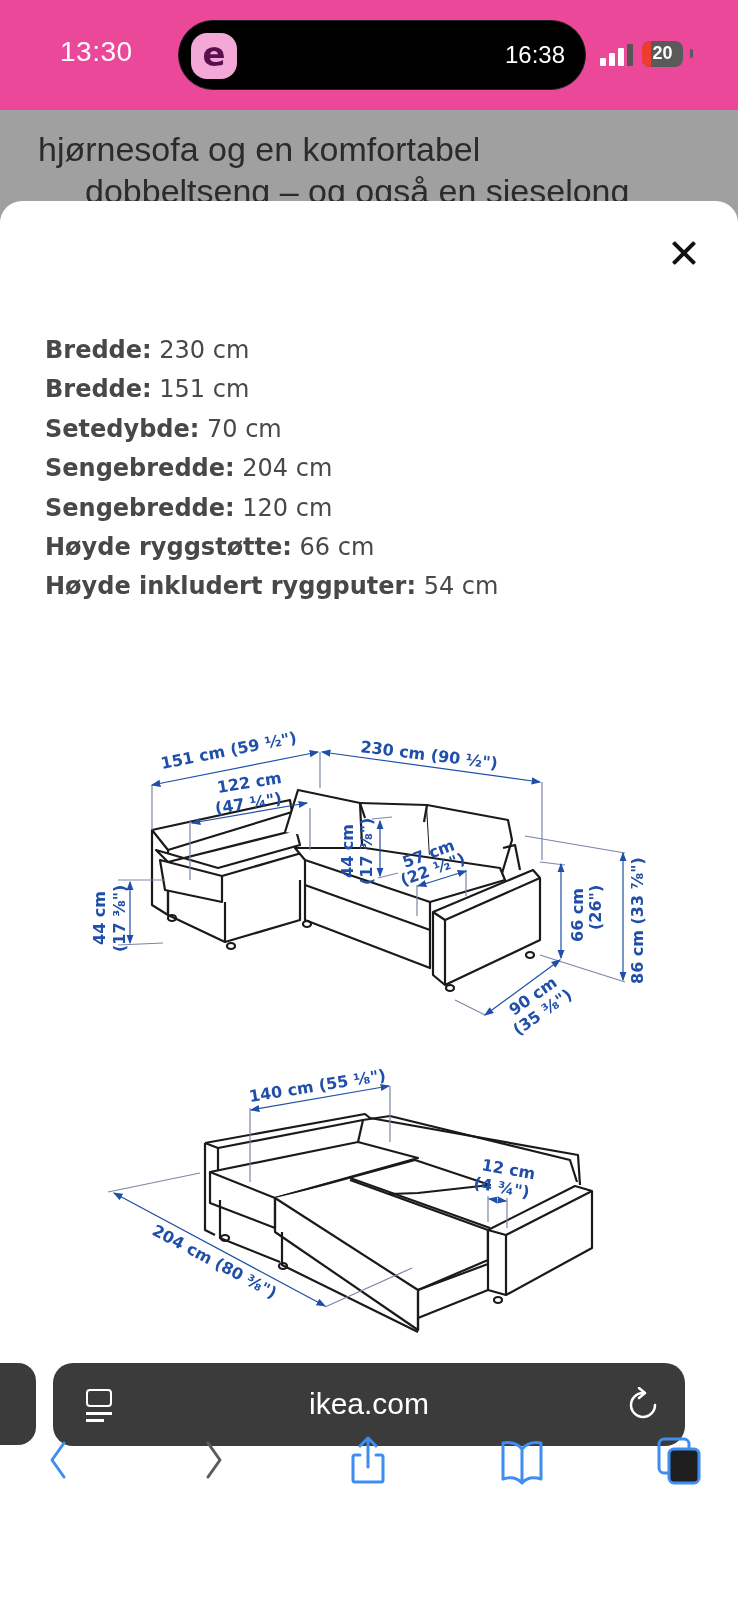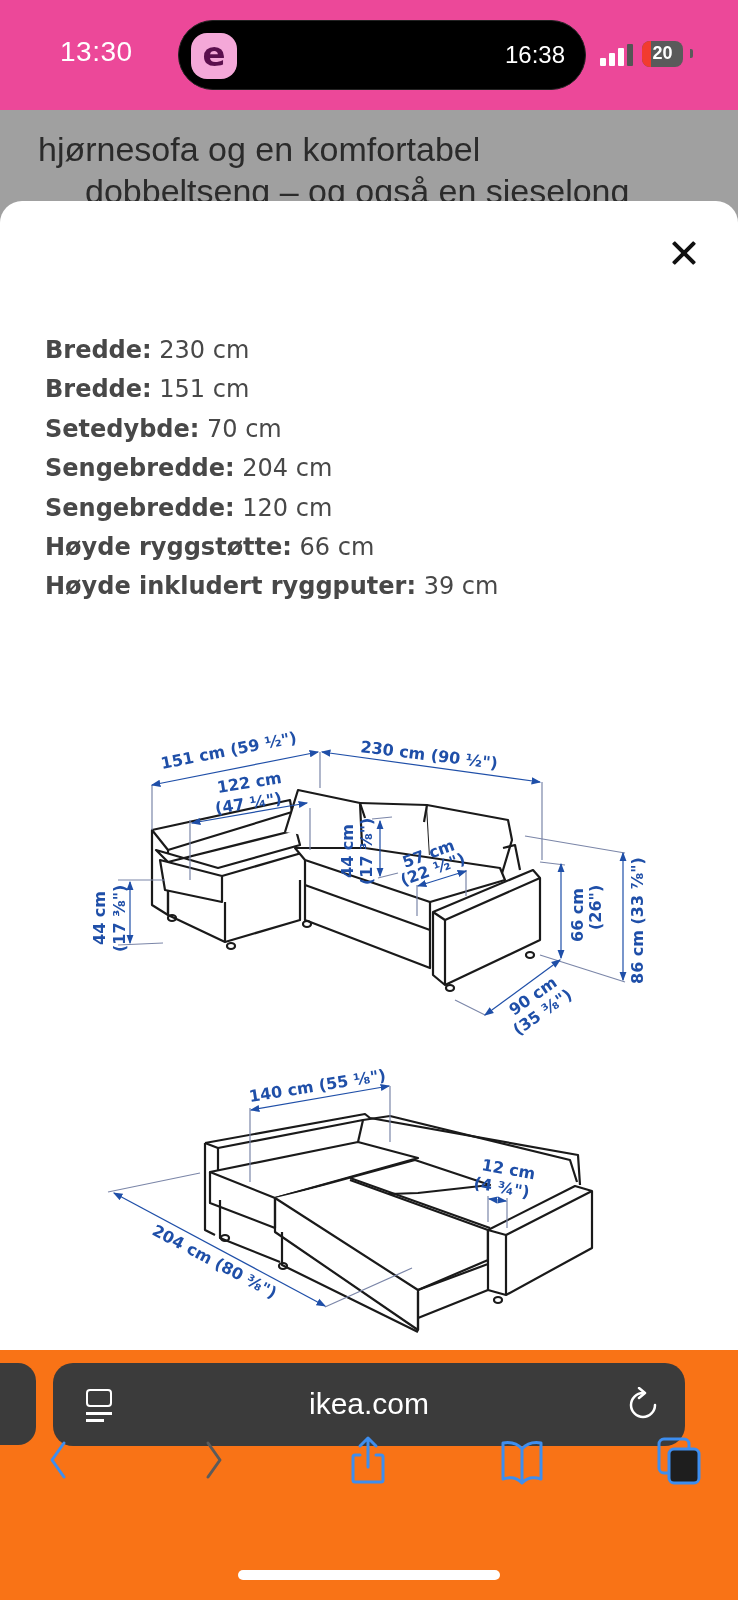--- a/index.html
+++ b/index.html
@@ -33,21 +33,21 @@
     .specs { position: absolute; left: 45px; top: 130px; }
     .spec-row { height: 39.4px; font-size: 24px; color: #484848; font-family: "DejaVu Sans", sans-serif; white-space: nowrap; line-height: 39px; }
     .spec-row .k { font-weight: bold; color: #484848; }
     .spec-row .v { font-weight: normal; }
 
     .diagram { position: absolute; left: 0; top: 480px; width: 738px; height: 680px; }
     .diagram svg { position: absolute; left: 0; top: 0; }
     .dim-label { font-family: "DejaVu Sans", sans-serif; font-weight: bold; fill: #1f4fa8; font-size: 16px; }
 
     
-    .browser-bar { position: absolute; left: 0; top: 1350px; width: 738px; height: 250px; background: #f97316; }
+    .browser-bar { position: absolute; left: 0; top: 1350px; width: 738px; height: 250px; background: #ffffff; }
     .tab-peek { position: absolute; left: -20px; top: 13px; width: 56px; height: 82px; background: #3b3b3b; border-radius: 18px; }
     .url-bar { position: absolute; left: 53px; top: 13px; width: 632px; height: 83px; background: #3b3b3b; border-radius: 20px; }
     .url-text { position: absolute; left: 0; right: 0; top: 24px; text-align: center; color: #fff; font-size: 30px; font-family: "Liberation Sans", sans-serif; }
     .reader-icon { position: absolute; left: 33px; top: 26px; width: 28px; height: 34px; }
     .reader-icon .box { position: absolute; left: 0; top: 0; width: 26px; height: 18px; border: 2.5px solid #fff; border-radius: 4px; }
     .reader-icon .l1 { position: absolute; left: 0; top: 23px; width: 26px; height: 2.5px; background: #fff; }
     .reader-icon .l2 { position: absolute; left: 0; top: 30px; width: 18px; height: 2.5px; background: #fff; }
     .reload-icon { position: absolute; left: 574px; top: 24px; width: 32px; height: 36px; }
 
     .nav-btn { position: absolute; top: 85px; width: 50px; height: 50px; cursor: pointer; }
@@ -83,21 +83,21 @@
 <div class="modal">
   <div class="close-btn"></div>
 
   <div class="specs">
     <div class="spec-row"><span class="k">Bredde:</span><span class="v"> 230 cm</span></div>
     <div class="spec-row"><span class="k">Bredde:</span><span class="v"> 151 cm</span></div>
     <div class="spec-row"><span class="k">Setedybde:</span><span class="v"> 70 cm</span></div>
     <div class="spec-row"><span class="k">Sengebredde:</span><span class="v"> 204 cm</span></div>
     <div class="spec-row"><span class="k">Sengebredde:</span><span class="v"> 120 cm</span></div>
     <div class="spec-row"><span class="k">Høyde ryggstøtte:</span><span class="v"> 66 cm</span></div>
-    <div class="spec-row"><span class="k">Høyde inkludert ryggputer:</span><span class="v"> 39 cm</span></div>
+    <div class="spec-row"><span class="k">Høyde inkludert ryggputer:</span><span class="v"> 54 cm</span></div>
   </div>
 
   <div class="diagram">
     <svg width="738" height="680" viewBox="0 681 738 680">
       <defs>
         <marker id="arr" markerWidth="8" markerHeight="8" refX="7" refY="4" orient="auto-start-reverse">
           <path d="M0,1 L8,4 L0,7 Z" fill="#1f4fa8"></path>
         </marker>
       </defs>
 

